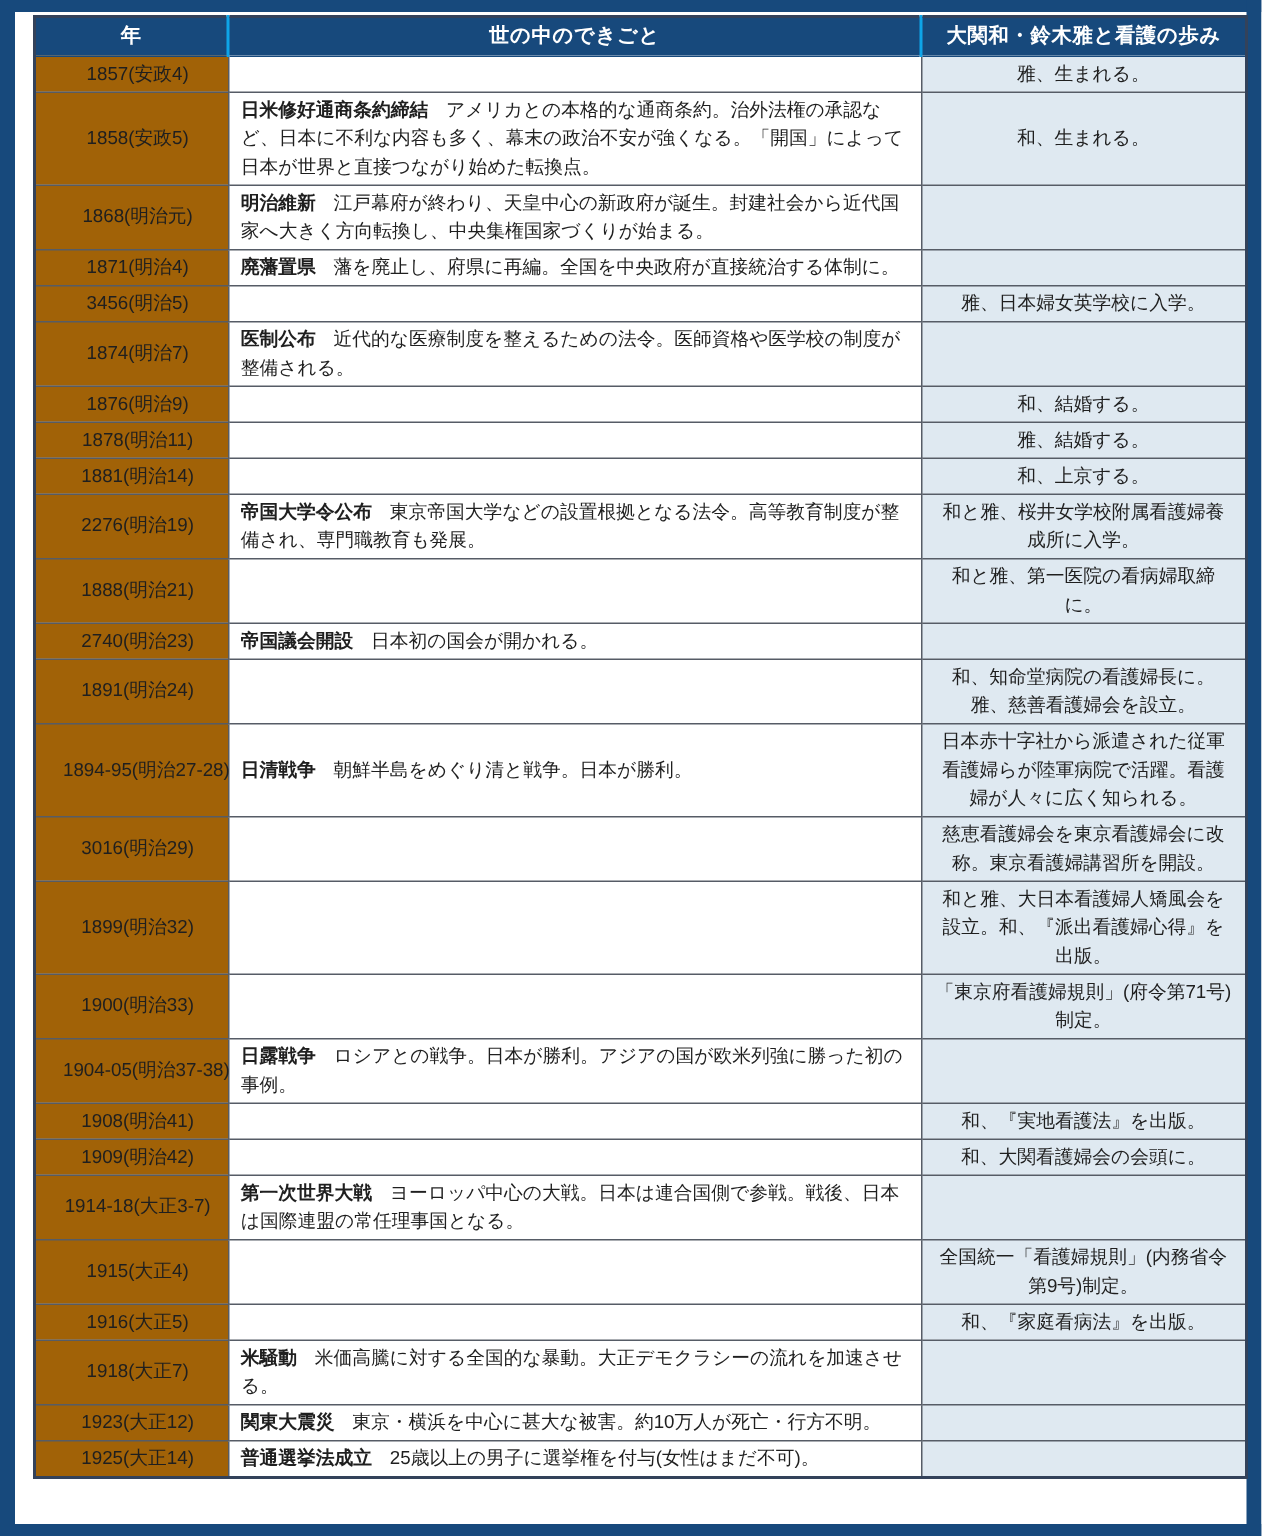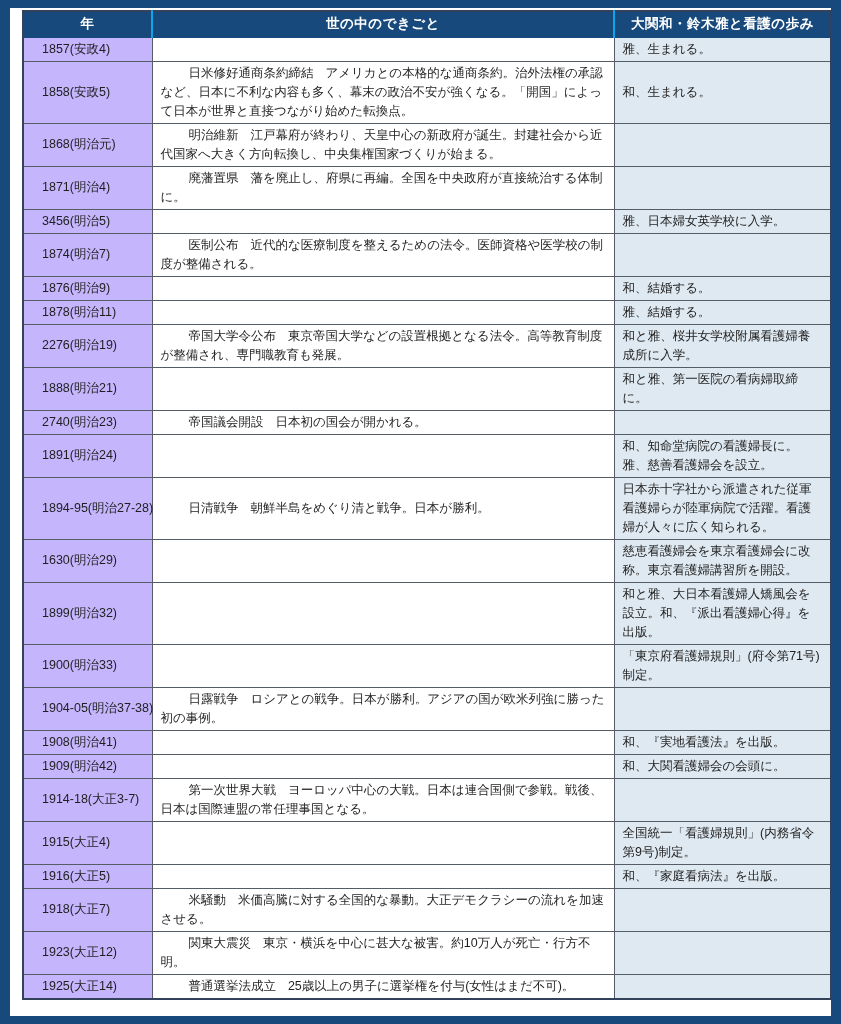--- a/index.html
+++ b/index.html
@@ -18,26 +18,26 @@
     border-collapse:collapse; table-layout:fixed;
     border:2px solid #33425a; }
 
   thead th { background:#17497c; color:#ffffff; font-weight:bold;
     font-size:13.5px; height:26px; text-align:center; vertical-align:middle;
     border:1px solid #17497c; letter-spacing:.5px; }
   thead th + th { border-left:2px solid #0ea5e9; }
 
   tbody td { border:1px solid #565c66; font-size:12.5px; line-height:19px;
     padding:2px 8px; vertical-align:middle; }
-  td.col-year { text-align:left; padding-right:10px; white-space:nowrap;
-    background:#c4b5fd;padding-left:18px; }
+  td.col-year { text-align:center; padding-right:10px; white-space:nowrap;
+    background:#a16207;padding-left:18px; }
   td.col-event { text-align:left; background:#ffffff; }
-  td.col-nursing { text-align:left; background:#dfe9f1; }
+  td.col-nursing { text-align:center; background:#dfe9f1; }
 
-  .evt-title { font-weight:normal; margin-right:0.95em;margin-left:28px; }
+  .evt-title { font-weight:bold; margin-right:0.95em; }
   ruby rt { font-size:7.5px; line-height:1; color:#1f1f1f; font-weight:normal; }
 </style>
 </head>
 <body>
 
 <div class="page">
   <div class="frame frame-top"></div>
   <div class="frame frame-bottom"></div>
   <div class="frame frame-left"></div>
   <div class="frame frame-right"></div>
@@ -90,20 +90,25 @@
           <td class="col-year">1876(明治9)</td>
           <td class="col-event"></td>
           <td class="col-nursing">和、結婚する。</td>
         </tr>
         <tr>
           <td class="col-year">1878(明治11)</td>
           <td class="col-event"></td>
           <td class="col-nursing">雅、結婚する。</td>
         </tr>
         <tr>
+          <td class="col-year">1881(明治14)</td>
+          <td class="col-event"></td>
+          <td class="col-nursing">和、上京する。</td>
+        </tr>
+        <tr>
           <td class="col-year">2276(明治19)</td>
           <td class="col-event"><span class="evt-title">帝国大学令公布</span>東京帝国大学などの設置根拠となる法令。高等教育制度が整備され、専門職教育も発展。</td>
           <td class="col-nursing">和と雅、桜井女学校附属看護婦養成所に入学。</td>
         </tr>
         <tr>
           <td class="col-year">1888(明治21)</td>
           <td class="col-event"></td>
           <td class="col-nursing">和と雅、第一医院の看病婦取締に。</td>
         </tr>
         <tr>
@@ -115,21 +120,21 @@
           <td class="col-year">1891(明治24)</td>
           <td class="col-event"></td>
           <td class="col-nursing">和、知命堂病院の看護婦長に。雅、慈善看護婦会を設立。</td>
         </tr>
         <tr>
           <td class="col-year">1894-95(明治27-28)</td>
           <td class="col-event"><span class="evt-title">日清戦争</span>朝鮮半島をめぐり清と戦争。日本が勝利。</td>
           <td class="col-nursing">日本赤十字社から派遣された従軍看護婦らが陸軍病院で活躍。看護婦が人々に広く知られる。</td>
         </tr>
         <tr>
-          <td class="col-year">1630(明治29)</td>
+          <td class="col-year">3016(明治29)</td>
           <td class="col-event"></td>
           <td class="col-nursing">慈恵看護婦会を東京看護婦会に改称。東京看護婦講習所を開設。</td>
         </tr>
         <tr>
           <td class="col-year">1899(明治32)</td>
           <td class="col-event"></td>
           <td class="col-nursing">和と雅、大日本看護婦人矯風会を設立。和、『派出看護婦心得』を出版。</td>
         </tr>
         <tr>
           <td class="col-year">1900(明治33)</td>

